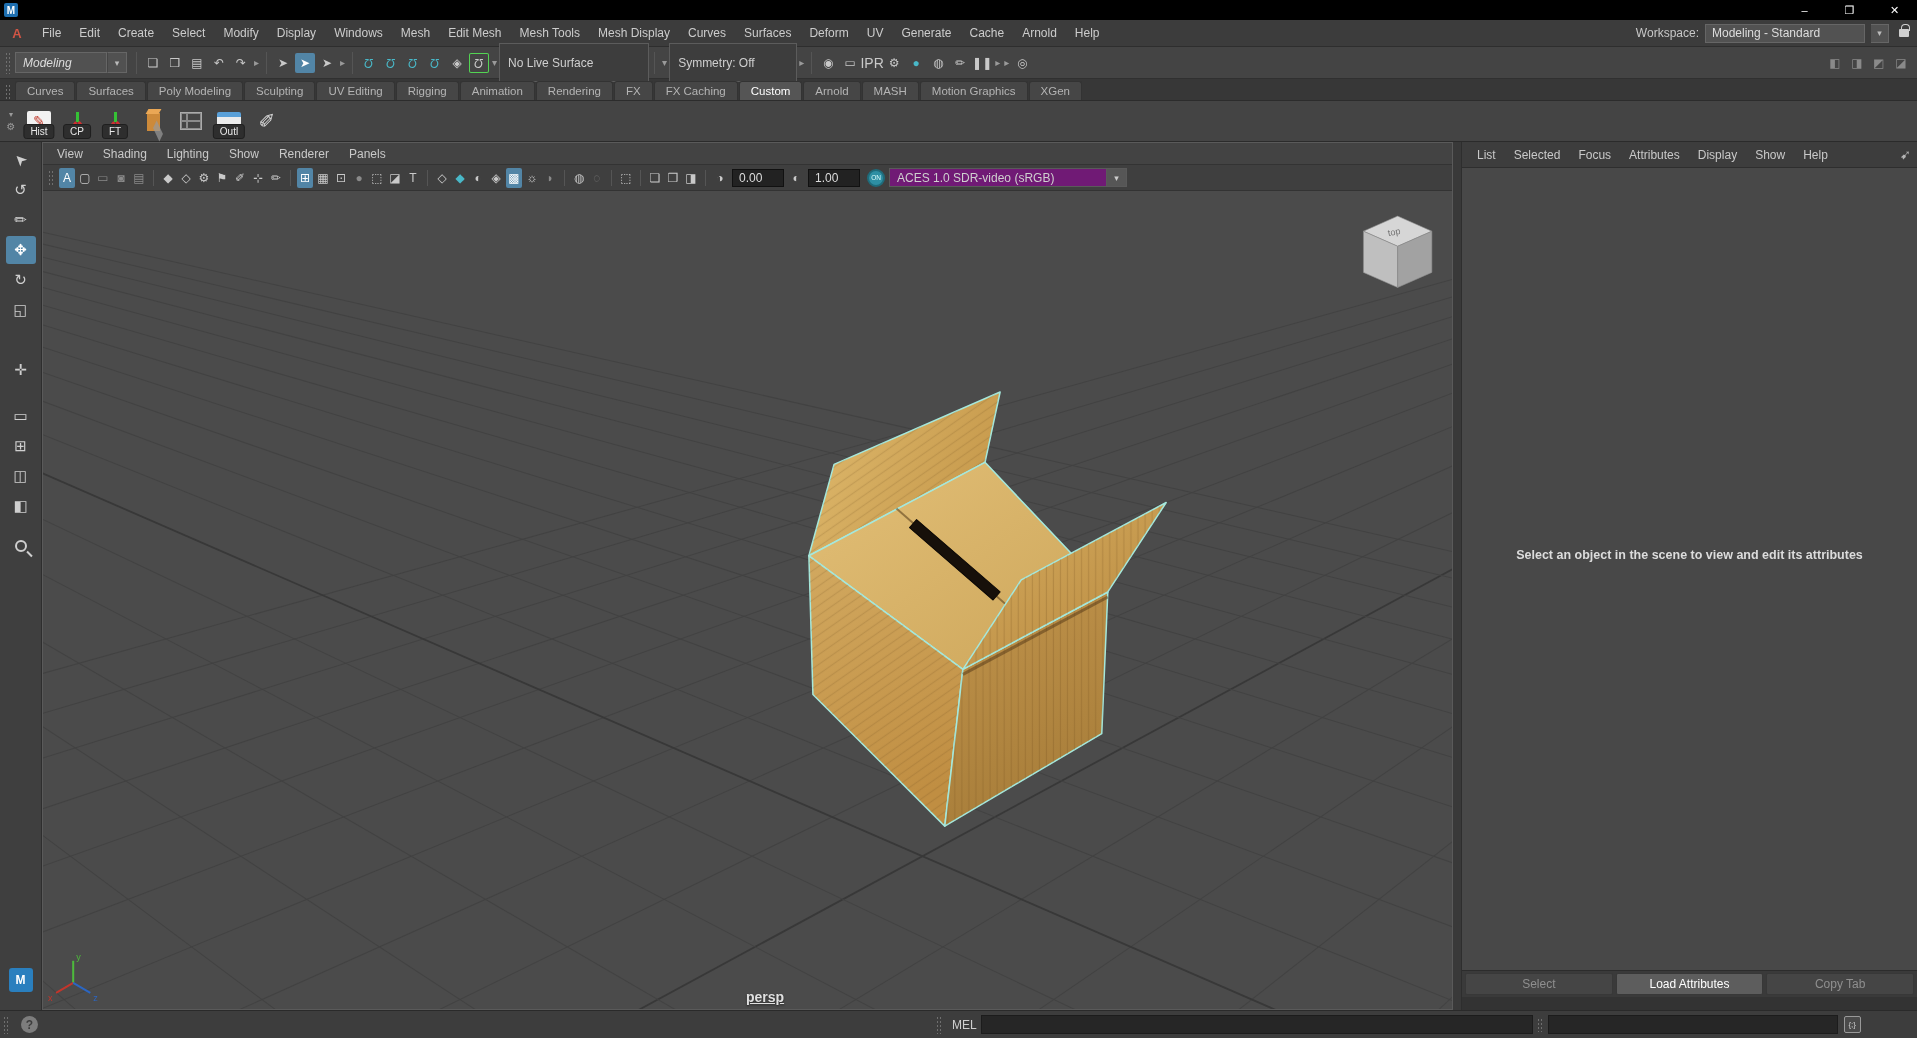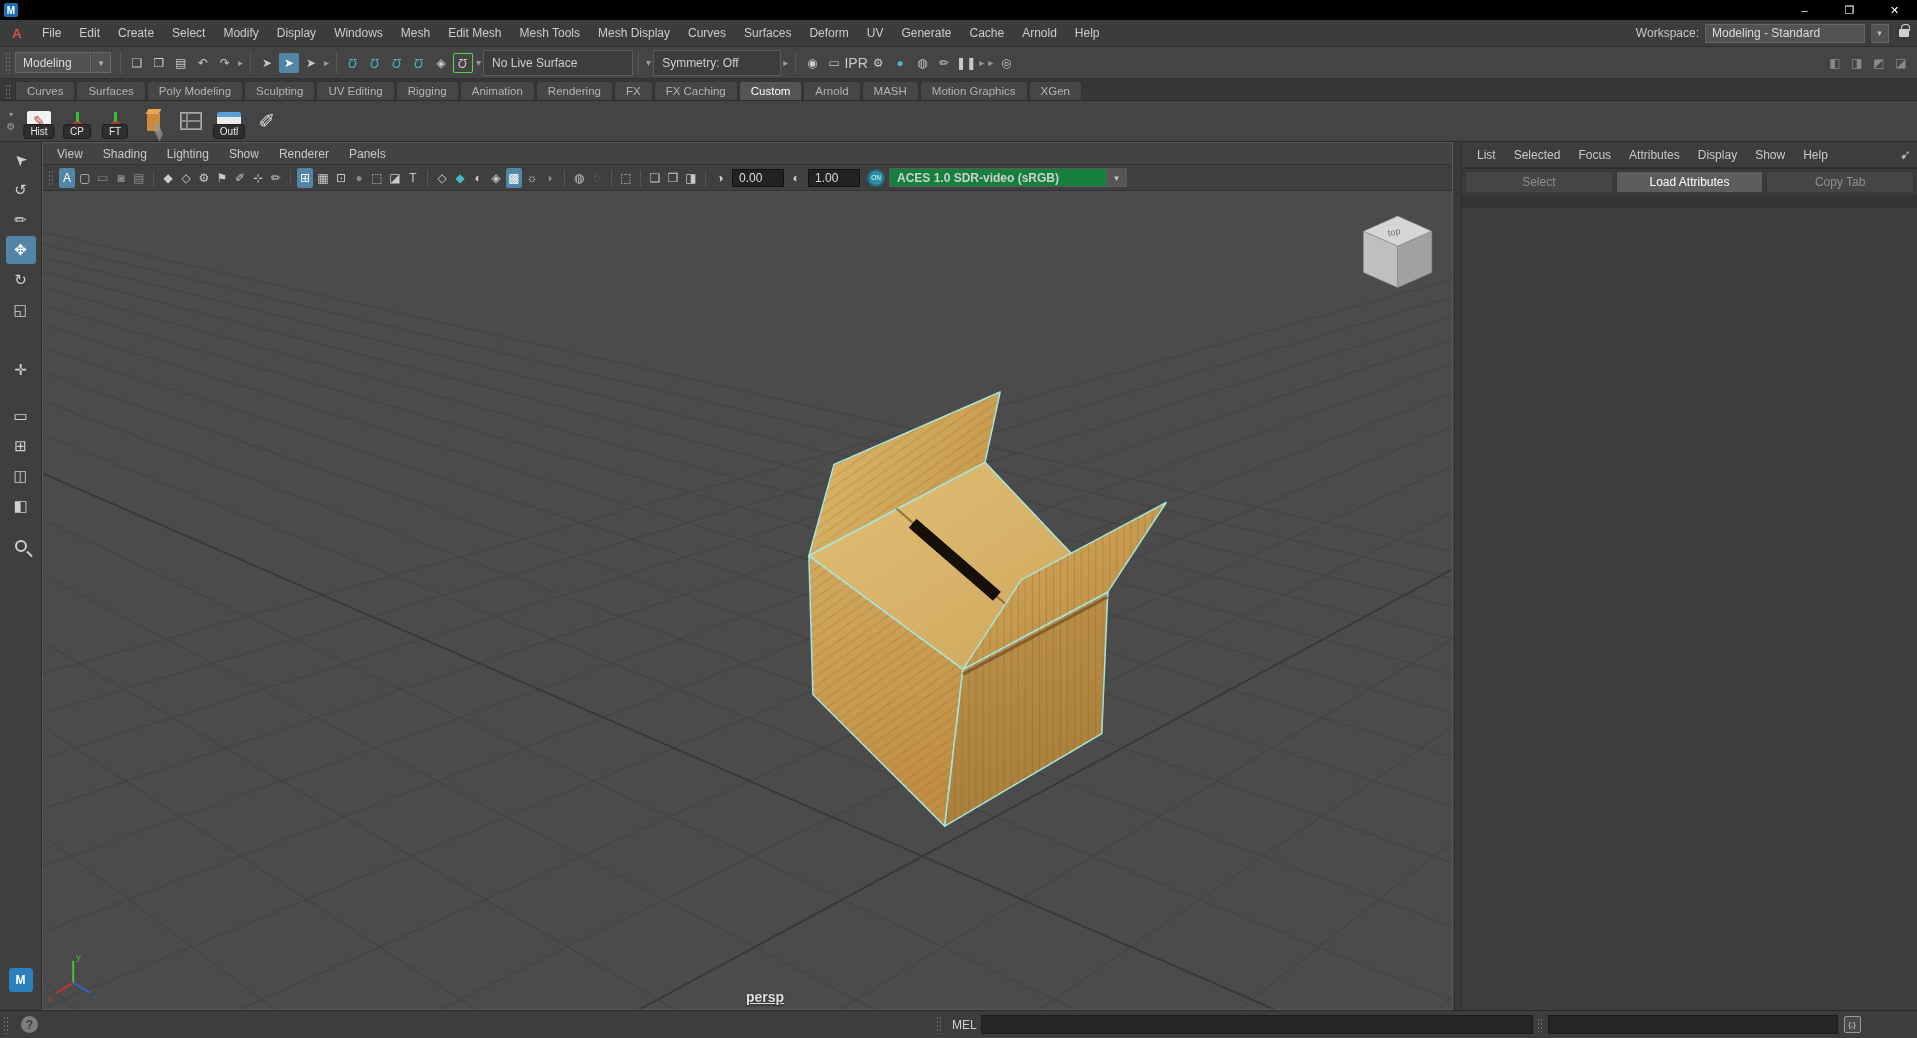--- a/index.html
+++ b/index.html
@@ -32,23 +32,23 @@
   .grip{width:7px; height:22px; margin:0 3px; background-image:radial-gradient(#6f6f6f 1px, transparent 1px); background-size:3px 4px;}
   .ic{width:20px;height:20px;display:inline-flex;align-items:center;justify-content:center;font-size:12px;color:#c9c9c9;border-radius:2px;margin:0 1px;flex:none;}
   .ic.sm{width:16px;}
   .ic.on{background:var(--accent-blue); color:#fff;}
   .ic.teal{color:var(--accent-teal);}
   .ic.dim{color:#8a8a8a;}
   .ic.grn{box-shadow:inset 0 0 0 1px var(--select-green);}
   .ic .rot180{display:inline-block; transform:rotate(180deg);}
   .sep{width:1px;height:22px;background:#353535;border-right:1px solid #555;margin:0 5px;}
   .coll{color:#9a9a9a;font-size:10px;margin:0 2px;}
-  .mode-select{width:76px;height:21px;background:#515151;border:1px solid #666;display:flex;align-items:center;padding:0 7px;color:#ddd;}
+  .mode-select{width:92px;height:21px;background:#515151;border:1px solid #666;display:flex;align-items:center;padding:0 7px;color:#ddd;font-style:italic;}
   .mode-arrow{width:20px;height:21px;background:#515151;border:1px solid #666;border-left:1px solid #444;display:flex;align-items:center;justify-content:center;color:#bbb;font-size:9px;margin-right:4px;}
-  .fld{height:26px;background:#3d3d3d;border:1px solid #5c5c5c;display:flex;align-items:center;padding:0 8px;color:#cfcfcf;}
+  .fld{height:39px;background:#3d3d3d;border:1px solid #5c5c5c;display:flex;align-items:center;padding:0 8px;color:#cfcfcf;}
   .ipr{font-size:14px;letter-spacing:0;}
 
   
   .shelftabs{height:22px;background:#373737;display:flex;align-items:flex-end;border-bottom:1px solid #2c2c2c;padding-left:2px;}
   .stab{height:19px;display:flex;align-items:center;padding:0 11px;background:#464646;border:1px solid #333;border-bottom:none;border-radius:3px 3px 0 0;margin-right:1px;font-size:11.5px;color:#b4b4b4;}
   .stab.active{background:#555;color:#fff;}
   .shelfrow{height:41px;background:#444;display:flex;align-items:center;border-bottom:1px solid #2b2b2b;padding-left:2px;}
   .shelfcol{display:flex;flex-direction:column;justify-content:center;gap:2px;width:18px;align-items:center;}
   .shelf-item{width:38px;height:38px;display:flex;flex-direction:column;align-items:center;justify-content:center;position:relative;}
   .shelf-glyph{font-size:20px;color:#ddd;}
@@ -75,21 +75,21 @@
   .mag{width:12px;height:12px;border:2px solid #cfcfcf;border-radius:50%;position:relative;}
   .mag:after{content:"";position:absolute;width:7px;height:2px;background:#cfcfcf;left:9px;top:11px;transform:rotate(45deg);}
   .mayabadge{margin-top:auto;margin-bottom:18px;width:24px;height:24px;background:#2a7fbe;color:#fff;display:flex;align-items:center;justify-content:center;font-weight:bold;border-radius:3px;}
 
   .vp-panel{flex:1;display:flex;flex-direction:column;border:1px solid #5a5a5a;margin:0 8px 0 0;background:#4b4b4b;}
   .vp-menubar{height:22px;background:#434343;display:flex;align-items:center;border-bottom:1px solid #333;padding-left:4px;}
   .vp-menu{padding:0 10px;color:#c9c9c9;font-size:12px;height:100%;display:flex;align-items:center;}
   .vp-toolbar{height:26px;background:#3f3f3f;display:flex;align-items:center;border-bottom:1px solid #333;padding-left:2px;overflow:hidden;}
   .numfld{width:52px;height:18px;background:#222;border:1px solid #111;color:#ddd;display:flex;align-items:center;padding:0 6px;margin:0 3px;}
   .onbtn{width:18px;height:18px;border-radius:50%;background:#2e8fa3;color:#dff;font-size:6.5px;display:flex;align-items:center;justify-content:center;border:2px solid #1f6b7a;margin:0 4px;}
-  .cs-select{width:218px;height:19px;background:#15803d;border:1px solid #5a5a5a;display:flex;align-items:center;padding:0 7px;color:#cfcfcf;font-weight:bold;}
+  .cs-select{width:218px;height:19px;background:#701a75;border:1px solid #5a5a5a;display:flex;align-items:center;padding:0 7px;color:#cfcfcf;}
   .cs-arrow{width:20px;height:19px;background:#565656;border:1px solid #5a5a5a;border-left:none;display:flex;align-items:center;justify-content:center;font-size:9px;color:#ccc;}
 
   .vp-canvas{flex:1;position:relative;background:#4b4b4b;overflow:hidden;}
   .vp-canvas svg{position:absolute;inset:0;width:100%;height:100%;}
   .persp-label{position:absolute;bottom:4px;left:50%;transform:translateX(-4%);color:#e0e0e0;font-size:14px;font-weight:bold;text-shadow:0 1px 2px #222;text-decoration:underline;}
 
   
   .right-panel{width:456px;background:#3d3d3d;display:flex;flex-direction:column;border-left:1px solid #2e2e2e;}
   .rp-tabs{height:24px;background:#333;display:flex;align-items:flex-end;padding-left:2px;}
   .rp-tab{height:21px;display:flex;align-items:center;padding:0 14px;font-size:12px;color:#a8a8a8;background:#3a3a3a;border:1px solid #2c2c2c;border-bottom:none;border-radius:3px 3px 0 0;margin-right:2px;}
@@ -477,20 +477,23 @@
     <div class="rp-menus">
       <span class="rp-menu">List</span>
       <span class="rp-menu">Selected</span>
       <span class="rp-menu">Focus</span>
       <span class="rp-menu">Attributes</span>
       <span class="rp-menu">Display</span>
       <span class="rp-menu">Show</span>
       <span class="rp-menu">Help</span>
       <span class="rp-pin">➹</span>
     </div>
+    <div class="rp-body">
+      <div class="rp-empty">Select an object in the scene to view and edit its attributes</div>
+    </div>
     <div class="rp-buttons">
       <span class="rp-btn">Select</span>
       <span class="rp-btn primary">Load Attributes</span>
       <span class="rp-btn">Copy Tab</span>
     </div>
     <div class="rp-footer"></div>
   </div>
 </div>
 
 <div class="bottombar">

